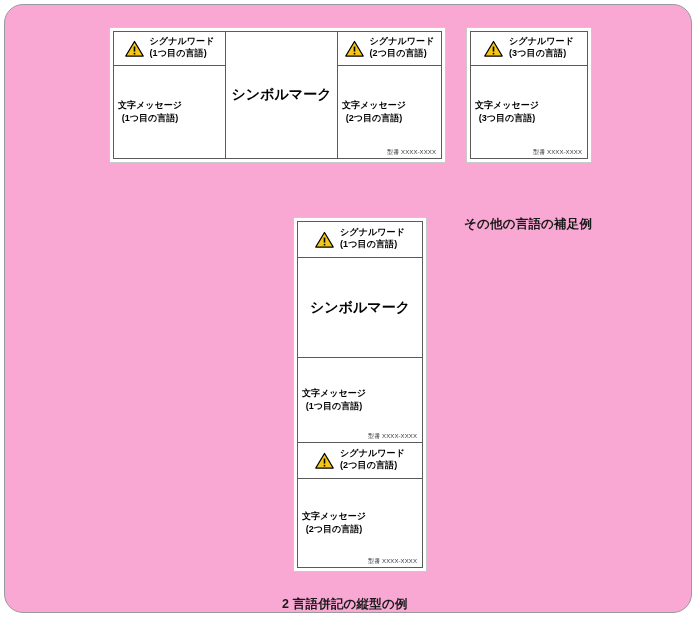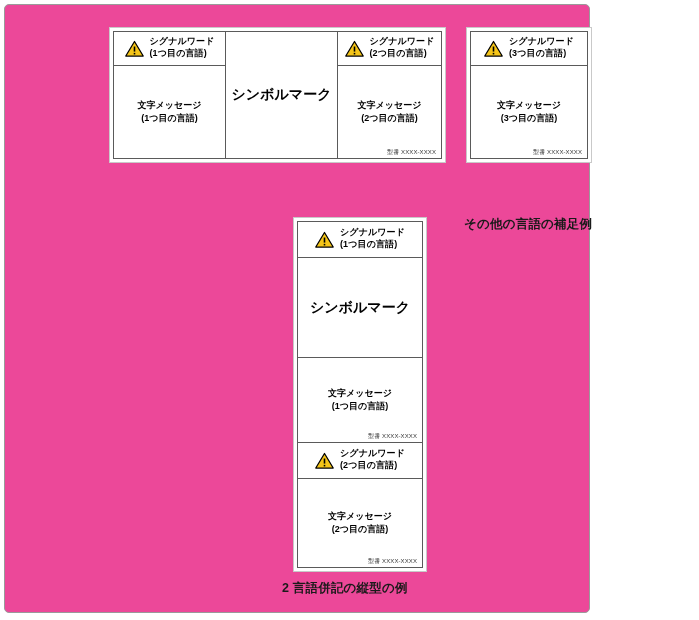--- a/index.html
+++ b/index.html
@@ -13,26 +13,26 @@
     font-family: "Liberation Sans", "DejaVu Sans", sans-serif;
     color: #000000;
     overflow: hidden;
   }
 
   
   #page-frame {
     position: absolute;
     left: 4px;
     top: 4px;
-    width: 586px;
+    width: 688px;
     height: 609px;
     border: 1px solid #9a9a9a;
-    border-radius: 5px;
-    box-sizing: border-box;
-    background: #ec4899;
+    border-radius: 19px;
+    box-sizing: border-box;
+    background: #f9a8d4;
   }
 
   
   .label-card {
     position: absolute;
     background: #ffffff;
     border: 1px solid #c9c9c9;   
     padding: 3px;
     box-sizing: border-box;
   }
@@ -78,21 +78,21 @@
     white-space: pre-line;
     letter-spacing: .1px;
   }
 
   
   .msg-body {
     flex: 1 1 auto;
     position: relative;
     display: flex;
     align-items: center;
-    justify-content: center;
+    justify-content: flex-start;
     box-sizing: border-box;
     padding: 4px;
   }
   .msg-text {
     font-size: 9px;
     font-weight: bold;
     line-height: 1.45;
     text-align: center;
     white-space: pre-line;
   }
@@ -168,21 +168,21 @@
   #fig-vertical .symbol-pane {
     flex: 0 0 100px;
     border-bottom: 1px solid #5a5a5a;
   }
   #fig-vertical .msg-lang1 {
     flex: 0 0 85px;
     border-bottom: 1px solid #5a5a5a;
   }
   #fig-vertical .msg-lang2 { flex: 1 1 auto; }
 
-  #caption-vertical { left: 277px; top: 575px; }
+  #caption-vertical { left: 277px; top: 591px; }
 </style>
 </head>
 <body>
 
 <div id="page-frame">
 
   <div class="label-card" id="fig-horizontal">
     <div class="label-inner">
 
       <div class="col pane-lang1 col-divider-right">

